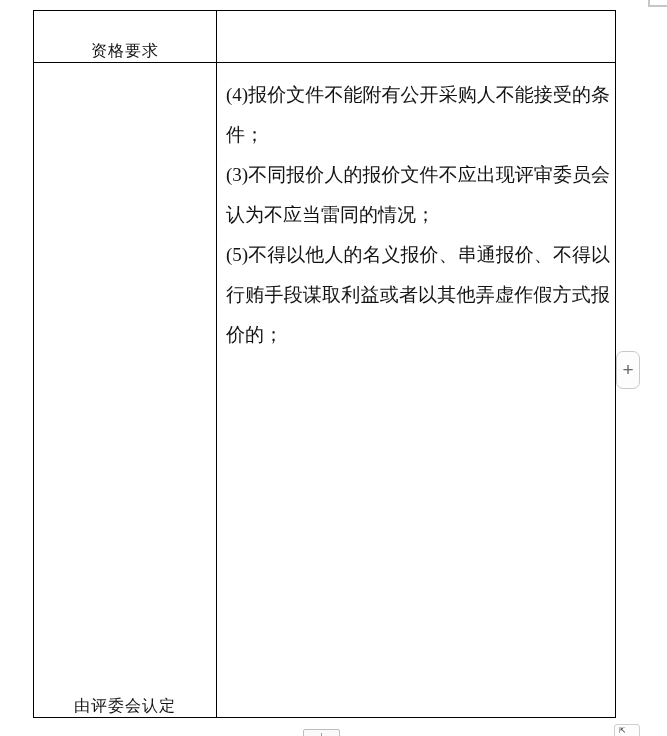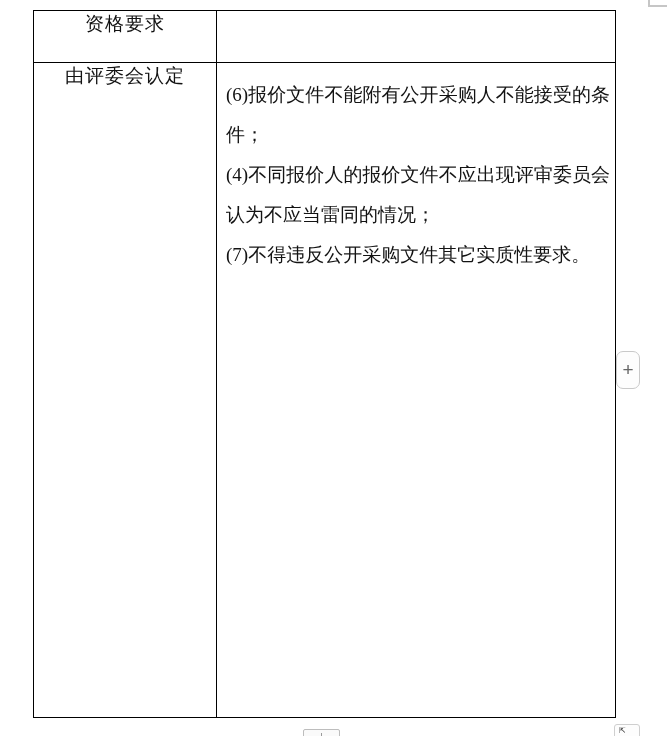--- a/index.html
+++ b/index.html
@@ -12,22 +12,22 @@
   
   .doc-table{
     position:absolute;left:33px;top:10px;width:583px;height:708px;
     display:grid;grid-template-columns:183px 1fr;grid-template-rows:52px 1fr;
     border:1px solid #000;box-sizing:border-box;background:#fff;
   }
   .cell{box-sizing:border-box;}
   .cell.col1{border-right:1px solid #000;}
   .cell.row1{border-bottom:1px solid #000;}
   .label-cell{
-    display:flex;align-items:flex-start;justify-content:center;
-    font-size:19px;letter-spacing:1px;
+    display:flex;align-items:flex-end;justify-content:center;
+    font-size:16px;letter-spacing:1px;
   }
   .body-value{
     padding:12px 5px 0 9px;
     font-size:19px;line-height:40px;
     text-align:justify;
   }
   .body-value p{margin:0;}
   
   .add-btn{
     position:absolute;left:616px;top:351px;width:24px;height:38px;
@@ -63,23 +63,23 @@
 <div class="doc-table">
   <div class="cell col1 row1 label-cell">
     <span>资格要求</span>
   </div>
   <div class="cell row1"></div>
 
   <div class="cell col1 label-cell">
     <span>由评委会认定</span>
   </div>
   <div class="cell body-value">
-    <p>(6)报价文件不能附有公开采购人不能接受的条件；</p>
-    <p>(4)不同报价人的报价文件不应出现评审委员会认为不应当雷同的情况；</p>
-    <p>(7)不得违反公开采购文件其它实质性要求。</p>
+    <p>(4)报价文件不能附有公开采购人不能接受的条件；</p>
+    <p>(3)不同报价人的报价文件不应出现评审委员会认为不应当雷同的情况；</p>
+    <p>(5)不得以他人的名义报价、串通报价、不得以行贿手段谋取利益或者以其他弄虚作假方式报价的；</p>
   </div>
 </div>
 
 <div class="add-btn">
   <span>+</span>
 </div>
 
 <div class="corner-frag"></div>
 
 <div class="bottom-center-btn">

